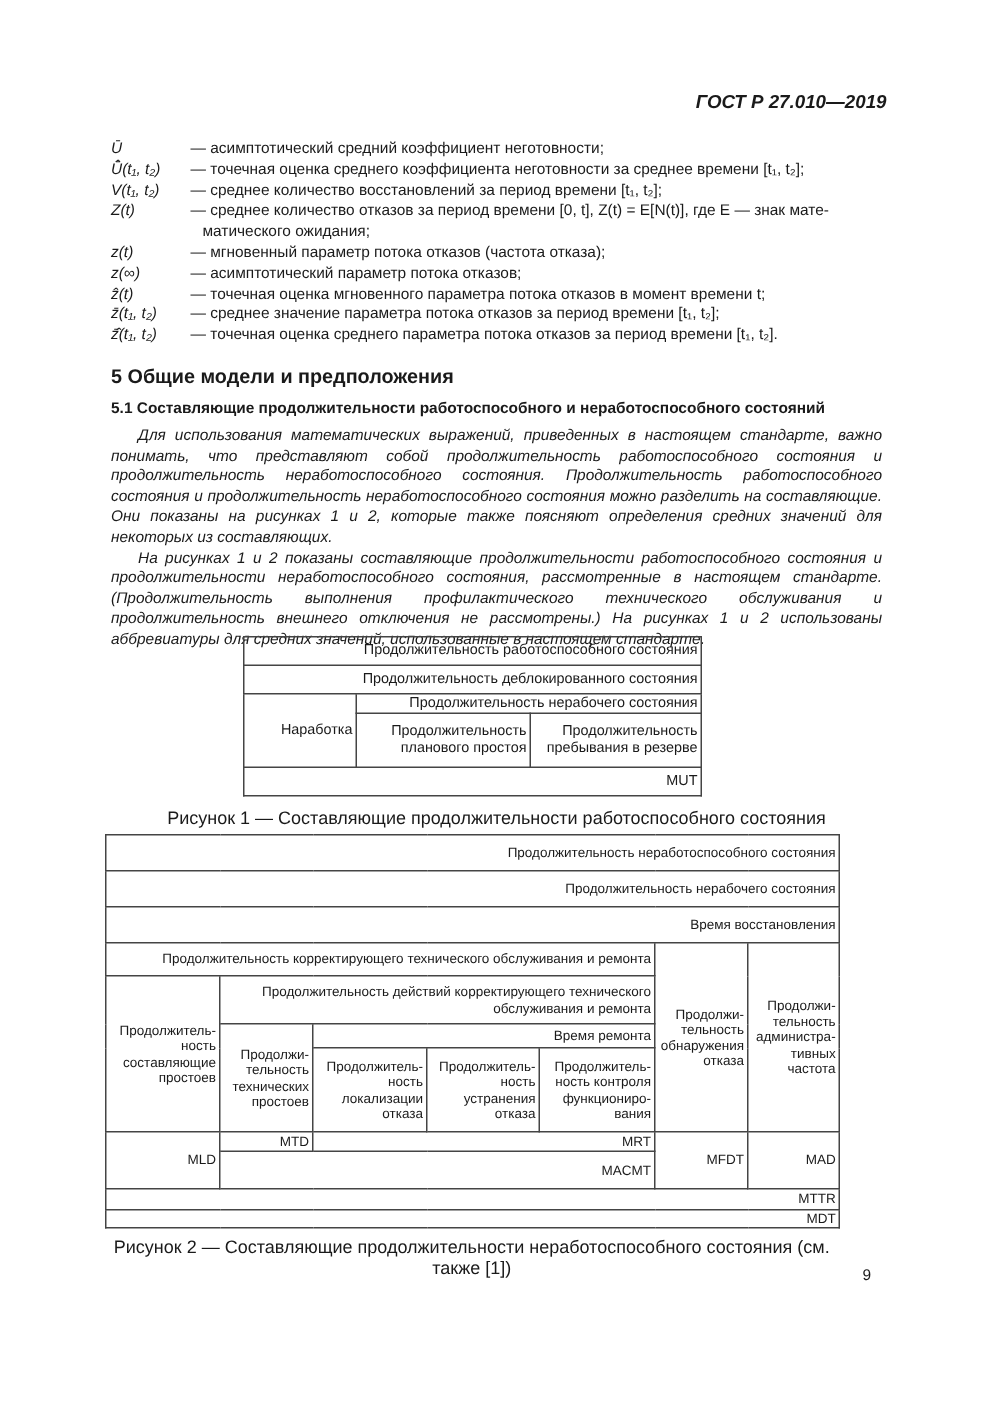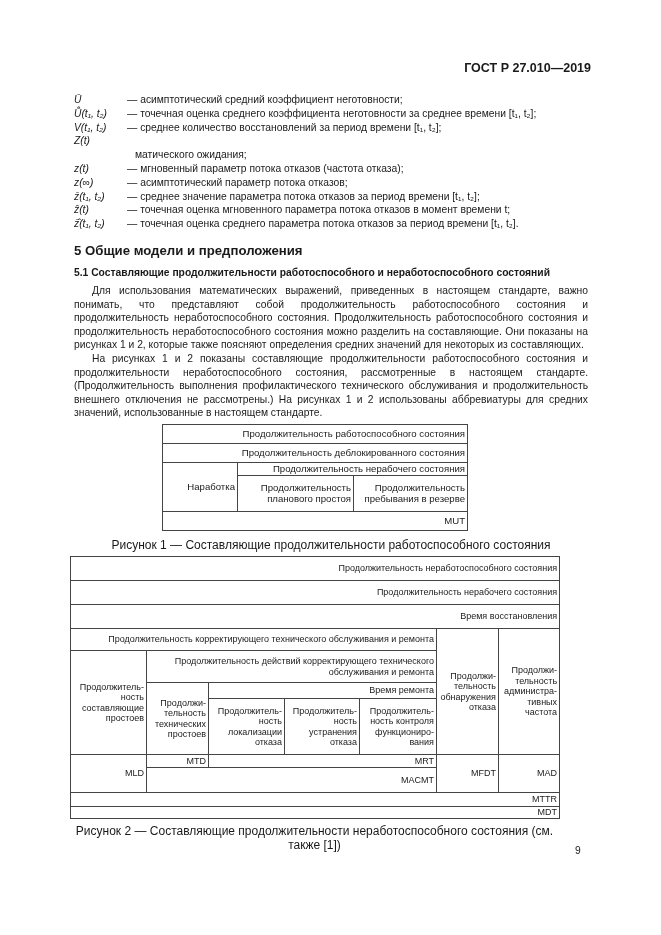--- a/index.html
+++ b/index.html
@@ -1,27 +1,27 @@
 <!DOCTYPE html>
 <html><head>
 <meta charset="utf-8">
 <style>
   html, body { margin:0; padding:0; background:#ffffff; }
   body { width:661px; height:935px; position:relative; overflow:hidden;
          font-family:"Liberation Sans", sans-serif; color:#1a1a1a; }
   .abs { position:absolute; }
-  .hdr { right:70px; top:61px; font-weight:bold; font-size:12.5px; }
+  .hdr { right:70px; top:61px; font-weight:bold; font-size:12.5px;font-style:italic; }
   .defs { left:74px; top:93px; width:520px; font-size:10.3px; line-height:13.8px; }
   .def-row { display:flex; }
   .def-sym { width:53px; font-style:italic; white-space:nowrap; }
   .def-text { flex:1; }
   .def-cont { padding-left:61px; }
   .h5 { left:74px; top:243px; font-weight:bold; font-size:13.2px; }
   .h51 { left:74px; top:267px; font-weight:bold; font-size:10.3px; }
-  .para { left:74px; width:514px; font-size:10.3px; line-height:13.6px; text-align:justify; }
+  .para { left:74px; width:514px; font-size:10.3px; line-height:13.6px; text-align:justify;font-style:italic; }
   .para p { margin:0; text-indent:18px; }
   .caption { font-size:12px; text-align:center; }
   table.fig { border-collapse:collapse; position:absolute; font-size:9px; table-layout:fixed; }
   table.fig td { border:1.3px solid #444; text-align:right; vertical-align:middle; padding:0 2px; line-height:10.4px; }
   .t1 td { font-size:9.6px; line-height:11.6px; }
   .pageno { left:575px; top:845px; font-size:10.3px; }
 </style>
 </head>
 <body>
 
@@ -35,37 +35,38 @@
   <div class="def-row">
       <span class="def-sym">Ū̂(t₁, t₂)</span>
       <span class="def-text">— точечная оценка среднего коэффициента неготовности за среднее времени [t₁, t₂];</span>
     </div>
   <div class="def-row">
       <span class="def-sym">V(t₁, t₂)</span>
       <span class="def-text">— среднее количество восстановлений за период времени [t₁, t₂];</span>
     </div>
   <div class="def-row">
       <span class="def-sym">Z(t)</span>
+      <span class="def-text">— среднее количество отказов за период времени [0, t], Z(t) = E[N(t)], где E — знак мате-</span>
     </div>
   <div class="def-cont">матического ожидания;</div>
   <div class="def-row">
       <span class="def-sym">z(t)</span>
       <span class="def-text">— мгновенный параметр потока отказов (частота отказа);</span>
     </div>
   <div class="def-row">
       <span class="def-sym">z(∞)</span>
       <span class="def-text">— асимптотический параметр потока отказов;</span>
     </div>
   <div class="def-row">
+      <span class="def-sym">ẑ(t)</span>
+      <span class="def-text">— точечная оценка мгновенного параметра потока отказов в момент времени t;</span>
+    </div>
+  <div class="def-row">
       <span class="def-sym">z̄(t₁, t₂)</span>
       <span class="def-text">— среднее значение параметра потока отказов за период времени [t₁, t₂];</span>
-    </div>
-  <div class="def-row">
-      <span class="def-sym">ẑ(t)</span>
-      <span class="def-text">— точечная оценка мгновенного параметра потока отказов в момент времени t;</span>
     </div>
   <div class="def-row">
       <span class="def-sym">z̄̂(t₁, t₂)</span>
       <span class="def-text">— точечная оценка среднего параметра потока отказов за период времени [t₁, t₂].</span>
     </div>
 </div>
 
 <div class="abs h5">5 Общие модели и предположения</div>
 <div class="abs h51">5.1 Составляющие продолжительности работоспособного и неработоспособного состояний</div>
 

